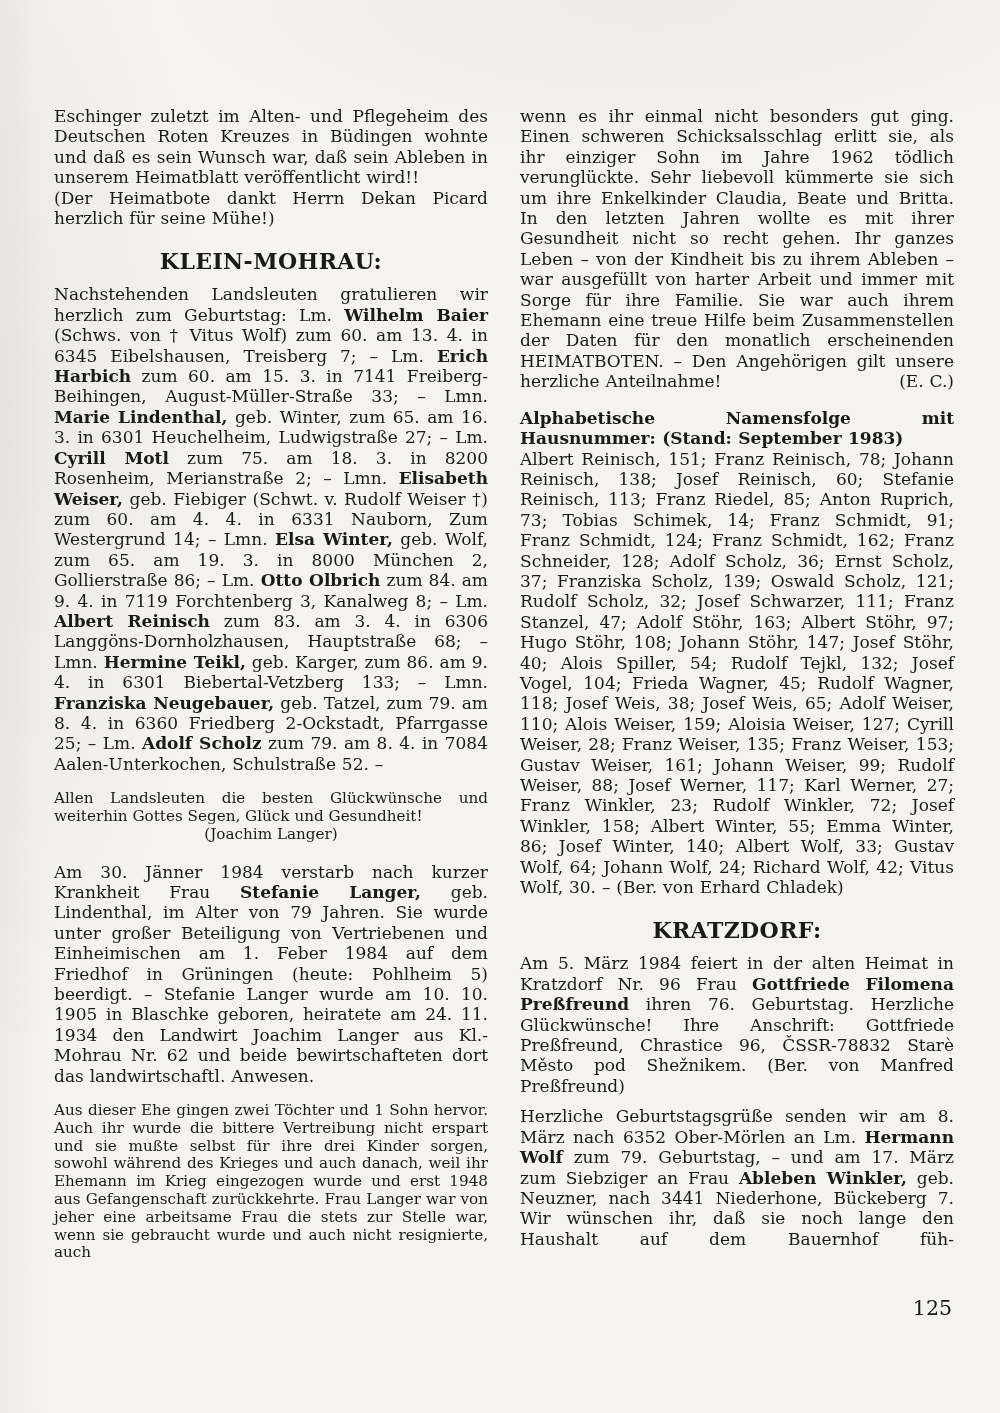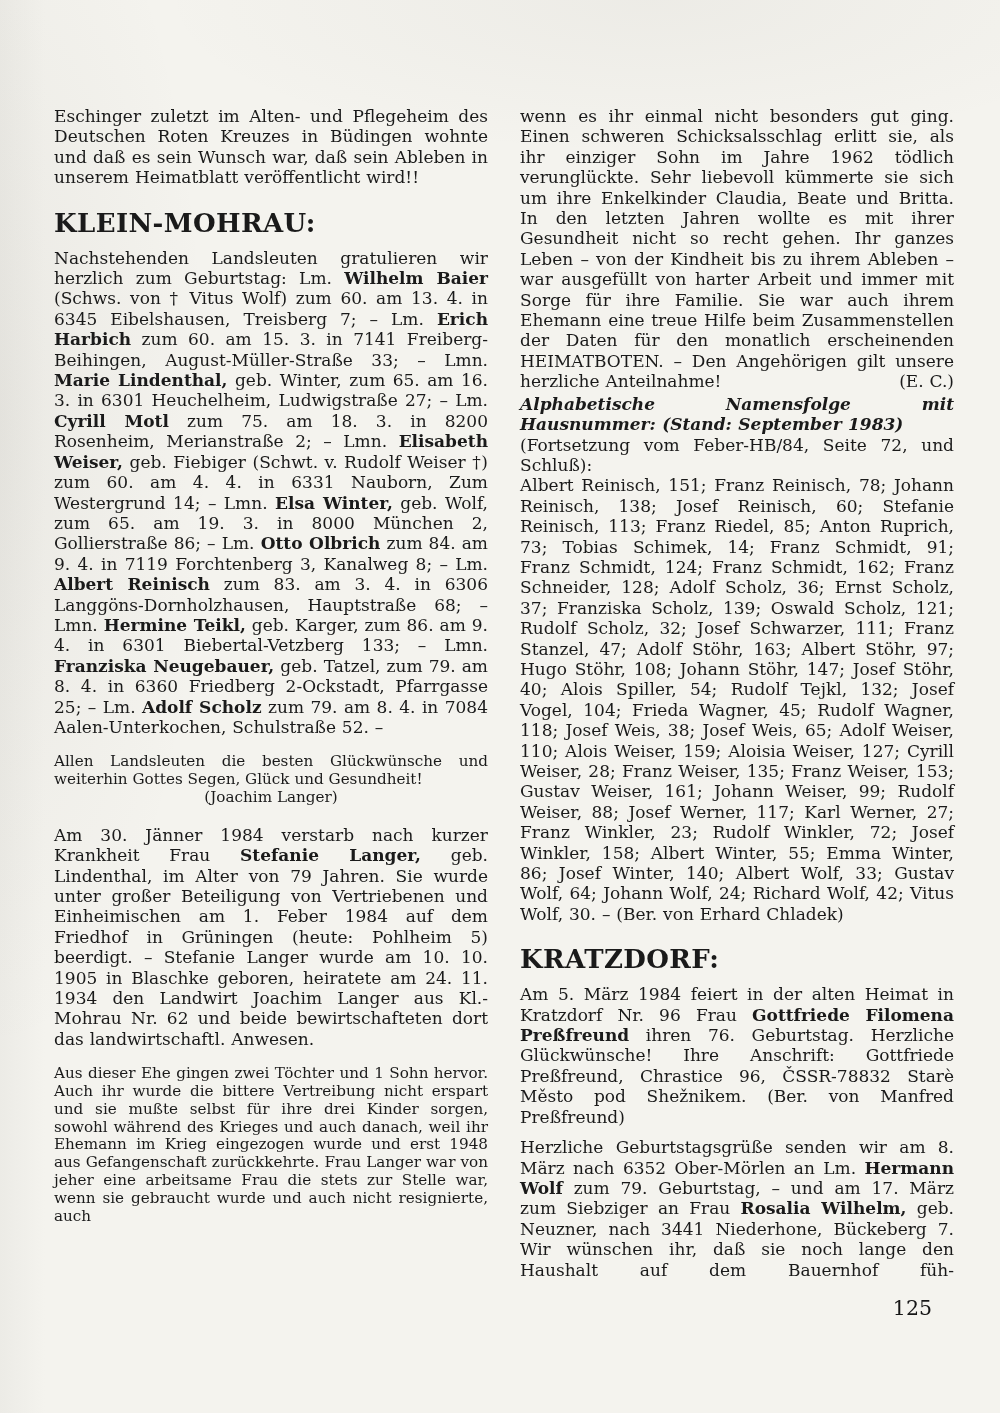--- a/index.html
+++ b/index.html
@@ -26,57 +26,58 @@
     font-size:17px; line-height:20.4px;
     text-align:justify; margin:0;
     word-spacing:0.5px;
   }
   .cont-end{ text-align-last: justify; }
   .small{
     font-size:15.2px; line-height:17.8px;
     text-align:justify; margin:0;
   }
   .heading{
-    font-size:26px; font-weight:bold; letter-spacing:0.4px;
+    font-size:22px; font-weight:bold; letter-spacing:0.4px;
     margin:20px 0 10px 0;
+    text-align:center;
   }
   .sig-right{ float:right; }
   .align-right{ text-align:center; }
   .mt-sm{ margin-top:16px; }
   .mt-md{ margin-top:10px; }
-  .mt-lg{ margin-top:2px;font-style:italic; }
+  .mt-lg{ margin-top:16px; }
   .mb-lg{ margin-bottom:18px; }
   b{ font-weight:bold; }
   .pagenum{
-    position:absolute; top:1296px; right:68px;
+    position:absolute; top:1296px; right:48px;
     font-size:20.5px; color:#161616;
   }
 </style>
 </head>
 <body>
 
 <div class="page">
   <div class="columns">
 
     <div class="col">
       <p class="body"><span>Eschinger zuletzt im Alten- und Pflegeheim des Deutschen Roten Kreuzes in Büdingen wohnte und daß es sein Wunsch war, daß sein Ableben in unserem Heimatblatt veröffentlicht wird!!</span></p>
+      <p class="body"><span>(Der Heimatbote dankt Herrn Dekan Picard herzlich für seine Mühe!)</span></p>
       <h2 class="heading">KLEIN-MOHRAU:</h2>
       <p class="body"><span>Nachstehenden Landsleuten gratulieren wir herzlich zum Geburtstag: Lm. </span><b>Wilhelm Baier</b><span> (Schws. von † Vitus Wolf) zum 60. am 13. 4. in 6345 Eibelshausen, Treisberg 7; – Lm. </span><b>Erich Harbich</b><span> zum 60. am 15. 3. in 7141 Freiberg-Beihingen, August-Müller-Straße 33; – Lmn. </span><b>Marie Lindenthal,</b><span> geb. Winter, zum 65. am 16. 3. in 6301 Heuchelheim, Ludwigstraße 27; – Lm. </span><b>Cyrill Motl</b><span> zum 75. am 18. 3. in 8200 Rosenheim, Merianstraße 2; – Lmn. </span><b>Elisabeth Weiser,</b><span> geb. Fiebiger (Schwt. v. Rudolf Weiser †) zum 60. am 4. 4. in 6331 Nauborn, Zum Westergrund 14; – Lmn. </span><b>Elsa Winter,</b><span> geb. Wolf, zum 65. am 19. 3. in 8000 München 2, Gollierstraße 86; – Lm. </span><b>Otto Olbrich</b><span> zum 84. am 9. 4. in 7119 Forchtenberg 3, Kanalweg 8; – Lm. </span><b>Albert Reinisch</b><span> zum 83. am 3. 4. in 6306 Langgöns-Dornholzhausen, Hauptstraße 68; – Lmn. </span><b>Hermine Teikl,</b><span> geb. Karger, zum 86. am 9. 4. in 6301 Biebertal-Vetzberg 133; – Lmn. </span><b>Franziska Neugebauer,</b><span> geb. Tatzel, zum 79. am 8. 4. in 6360 Friedberg 2-Ockstadt, Pfarrgasse 25; – Lm. </span><b>Adolf Scholz</b><span> zum 79. am 8. 4. in 7084 Aalen-Unterkochen, Schulstraße 52. –</span></p>
       <p class="small mt-sm"><span>Allen Landsleuten die besten Glückwünsche und weiterhin Gottes Segen, Glück und Gesundheit!</span></p>
       <p class="small align-right mb-lg">(Joachim Langer)</p>
       <p class="body"><span>Am 30. Jänner 1984 verstarb nach kurzer Krankheit Frau </span><b>Stefanie Langer,</b><span> geb. Lindenthal, im Alter von 79 Jahren. Sie wurde unter großer Beteiligung von Vertriebenen und Einheimischen am 1. Feber 1984 auf dem Friedhof in Grüningen (heute: Pohlheim 5) beerdigt. – Stefanie Langer wurde am 10. 10. 1905 in Blaschke geboren, heiratete am 24. 11. 1934 den Landwirt Joachim Langer aus Kl.-Mohrau Nr. 62 und beide bewirtschafteten dort das landwirtschaftl. Anwesen.</span></p>
       <p class="small mt-sm cont-end"><span>Aus dieser Ehe gingen zwei Töchter und 1 Sohn hervor. Auch ihr wurde die bittere Vertreibung nicht erspart und sie mußte selbst für ihre drei Kinder sorgen, sowohl während des Krieges und auch danach, weil ihr Ehemann im Krieg eingezogen wurde und erst 1948 aus Gefangenschaft zurückkehrte. Frau Langer war von jeher eine arbeitsame Frau die stets zur Stelle war, wenn sie gebraucht wurde und auch nicht resignierte, auch</span></p>
     </div>
 
     <div class="col">
       <p class="body"><span>wenn es ihr einmal nicht besonders gut ging. Einen schweren Schicksalsschlag erlitt sie, als ihr einziger Sohn im Jahre 1962 tödlich verunglückte. Sehr liebevoll kümmerte sie sich um ihre Enkelkinder Claudia, Beate und Britta. In den letzten Jahren wollte es mit ihrer Gesundheit nicht so recht gehen. Ihr ganzes Leben – von der Kindheit bis zu ihrem Ableben – war ausgefüllt von harter Arbeit und immer mit Sorge für ihre Familie. Sie war auch ihrem Ehemann eine treue Hilfe beim Zusammenstellen der Daten für den monatlich erscheinenden HEIMATBOTEN. – Den Angehörigen gilt unsere herzliche Anteilnahme! </span><span class="sig-right">(E. C.)</span></p>
       <p class="body mt-lg"><b>Alphabetische Namensfolge mit Hausnummer: (Stand: September 1983)</b></p>
-      <p class="body"><span>(Fortsetzung vom Feber-HB/84, Seite 72, und Schluß):</span></p>
       <p class="body"><span>Albert Reinisch, 151; Franz Reinisch, 78; Johann Reinisch, 138; Josef Reinisch, 60; Stefanie Reinisch, 113; Franz Riedel, 85; Anton Ruprich, 73; Tobias Schimek, 14; Franz Schmidt, 91; Franz Schmidt, 124; Franz Schmidt, 162; Franz Schneider, 128; Adolf Scholz, 36; Ernst Scholz, 37; Franziska Scholz, 139; Oswald Scholz, 121; Rudolf Scholz, 32; Josef Schwarzer, 111; Franz Stanzel, 47; Adolf Stöhr, 163; Albert Stöhr, 97; Hugo Stöhr, 108; Johann Stöhr, 147; Josef Stöhr, 40; Alois Spiller, 54; Rudolf Tejkl, 132; Josef Vogel, 104; Frieda Wagner, 45; Rudolf Wagner, 118; Josef Weis, 38; Josef Weis, 65; Adolf Weiser, 110; Alois Weiser, 159; Aloisia Weiser, 127; Cyrill Weiser, 28; Franz Weiser, 135; Franz Weiser, 153; Gustav Weiser, 161; Johann Weiser, 99; Rudolf Weiser, 88; Josef Werner, 117; Karl Werner, 27; Franz Winkler, 23; Rudolf Winkler, 72; Josef Winkler, 158; Albert Winter, 55; Emma Winter, 86; Josef Winter, 140; Albert Wolf, 33; Gustav Wolf, 64; Johann Wolf, 24; Richard Wolf, 42; Vitus Wolf, 30. – (Ber. von Erhard Chladek)</span></p>
       <h2 class="heading">KRATZDORF:</h2>
       <p class="body"><span>Am 5. März 1984 feiert in der alten Heimat in Kratzdorf Nr. 96 Frau </span><b>Gottfriede Filomena Preßfreund</b><span> ihren 76. Geburtstag. Herzliche Glückwünsche! Ihre Anschrift: Gottfriede Preßfreund, Chrastice 96, ČSSR-78832 Starè Město pod Shežnikem. (Ber. von Manfred Preßfreund)</span></p>
-      <p class="body mt-md cont-end"><span>Herzliche Geburtstagsgrüße senden wir am 8. März nach 6352 Ober-Mörlen an Lm. </span><b>Hermann Wolf</b><span> zum 79. Geburtstag, – und am 17. März zum Siebziger an Frau </span><b>Rosalia Wilhelm,</b><span> geb. Neuzner, nach 3441 Niederhone, Bückeberg 7. Wir wünschen ihr, daß sie noch lange den Haushalt auf dem Bauernhof füh-</span></p>
+      <p class="body mt-md cont-end"><span>Herzliche Geburtstagsgrüße senden wir am 8. März nach 6352 Ober-Mörlen an Lm. </span><b>Hermann Wolf</b><span> zum 79. Geburtstag, – und am 17. März zum Siebziger an Frau </span><b>Ableben Winkler,</b><span> geb. Neuzner, nach 3441 Niederhone, Bückeberg 7. Wir wünschen ihr, daß sie noch lange den Haushalt auf dem Bauernhof füh-</span></p>
     </div>
 
   </div>
 
   <div class="pagenum">125</div>
 </div>
 
 </body></html>

